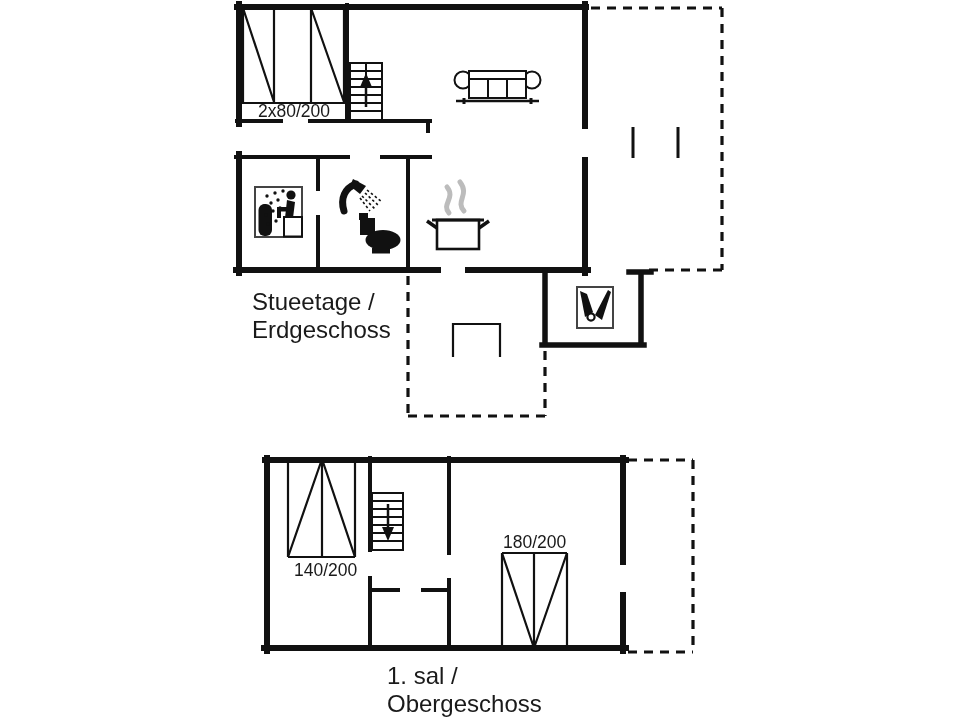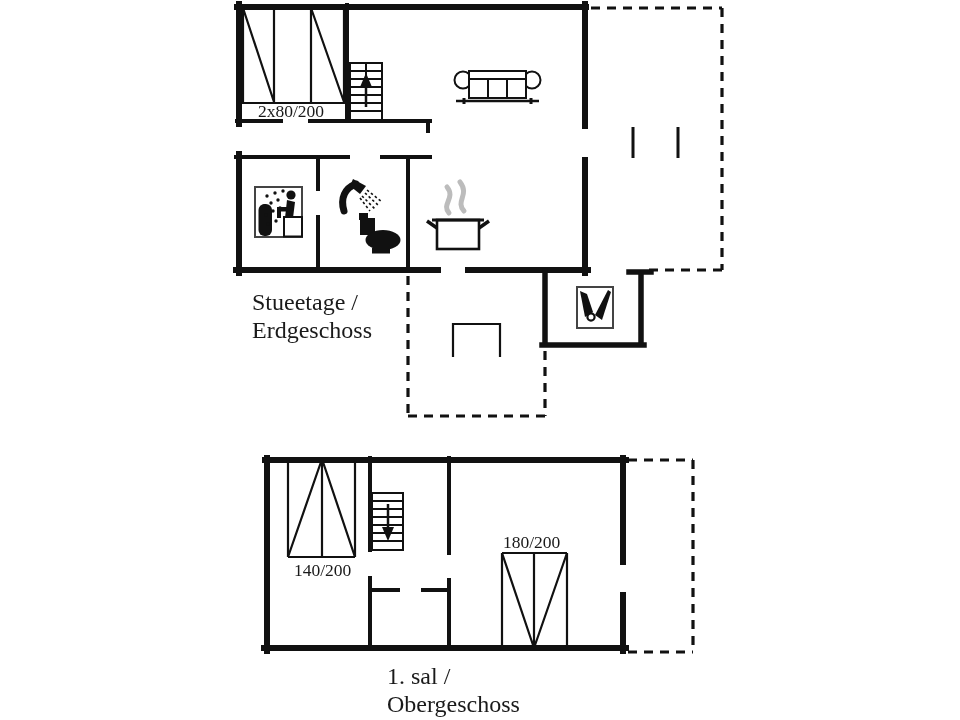--- a/index.html
+++ b/index.html
@@ -1,17 +1,17 @@
 <!DOCTYPE html>
 <html><head>
 <meta charset="utf-8">
 <style>
   html,body{margin:0;padding:0;background:#fff;}
   .stage{position:relative;width:960px;height:720px;background:#ffffff;overflow:hidden;
-         font-family:Liberation Serif, serif;}
+         font-family:Liberation Sans, sans-serif;}
   svg{position:absolute;left:0;top:0;}
   .wall-outer{stroke:#111;stroke-width:6;fill:none;stroke-linecap:square;}
   .wall-inner{stroke:#111;stroke-width:4;fill:none;stroke-linecap:square;}
   .wall-storage{stroke:#111;stroke-width:5.5;fill:none;stroke-linecap:square;}
   .dashed{stroke:#111;stroke-width:3.2;fill:none;stroke-dasharray:9 7;}
   .post{stroke:#111;stroke-width:3;fill:none;}
   .furn{stroke:#111;stroke-width:2.2;fill:none;}
   .thin{stroke:#111;stroke-width:2;fill:#fff;}
   .silh{fill:#111;stroke:none;}
   .steam{stroke:#bcbcbc;stroke-width:5;fill:none;stroke-linecap:round;}

